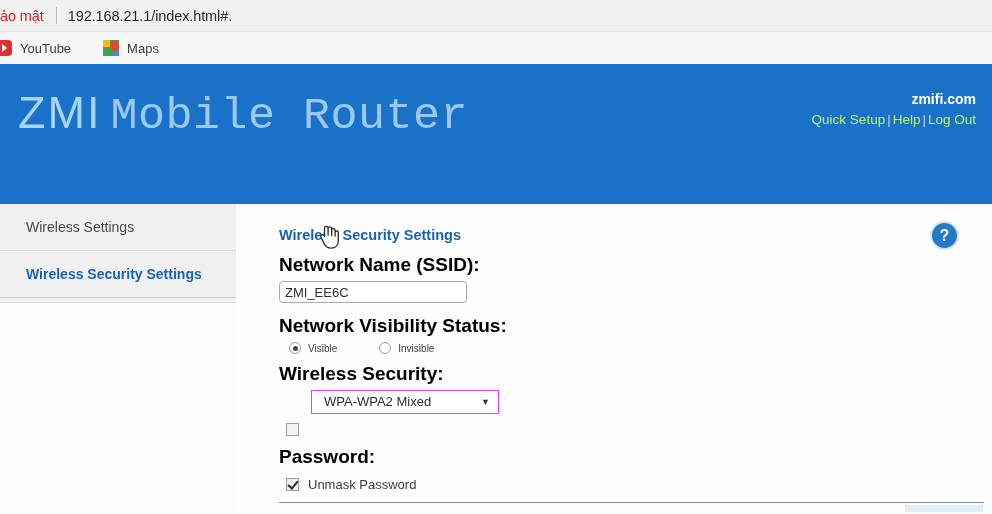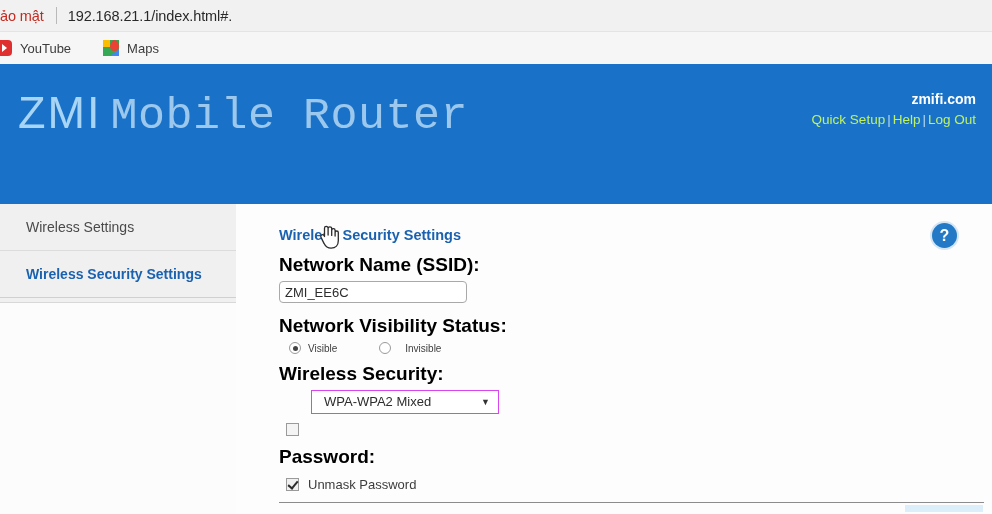--- a/index.html
+++ b/index.html
@@ -280,21 +280,21 @@
     display: flex; align-items: center;
     margin: 3px 0 9px 10px;
   }
   .radio-opt {
     display: flex; align-items: center;
     font-size: 10px;
     color: #3d3d3d;
     cursor: pointer;
     white-space: nowrap;
   }
-  .radio-opt + .radio-opt { margin-left: 42px; gap: 7px; }
+  .radio-opt + .radio-opt { margin-left: 42px; }
   .radio-dot {
     width: 12px; height: 12px;
     border-radius: 50%;
     border: 1px solid #9a9a9a;
     background: #ffffff;
     margin-right: 7px;
     position: relative;
     flex: 0 0 12px;
   }
   .radio-dot.checked::after {

